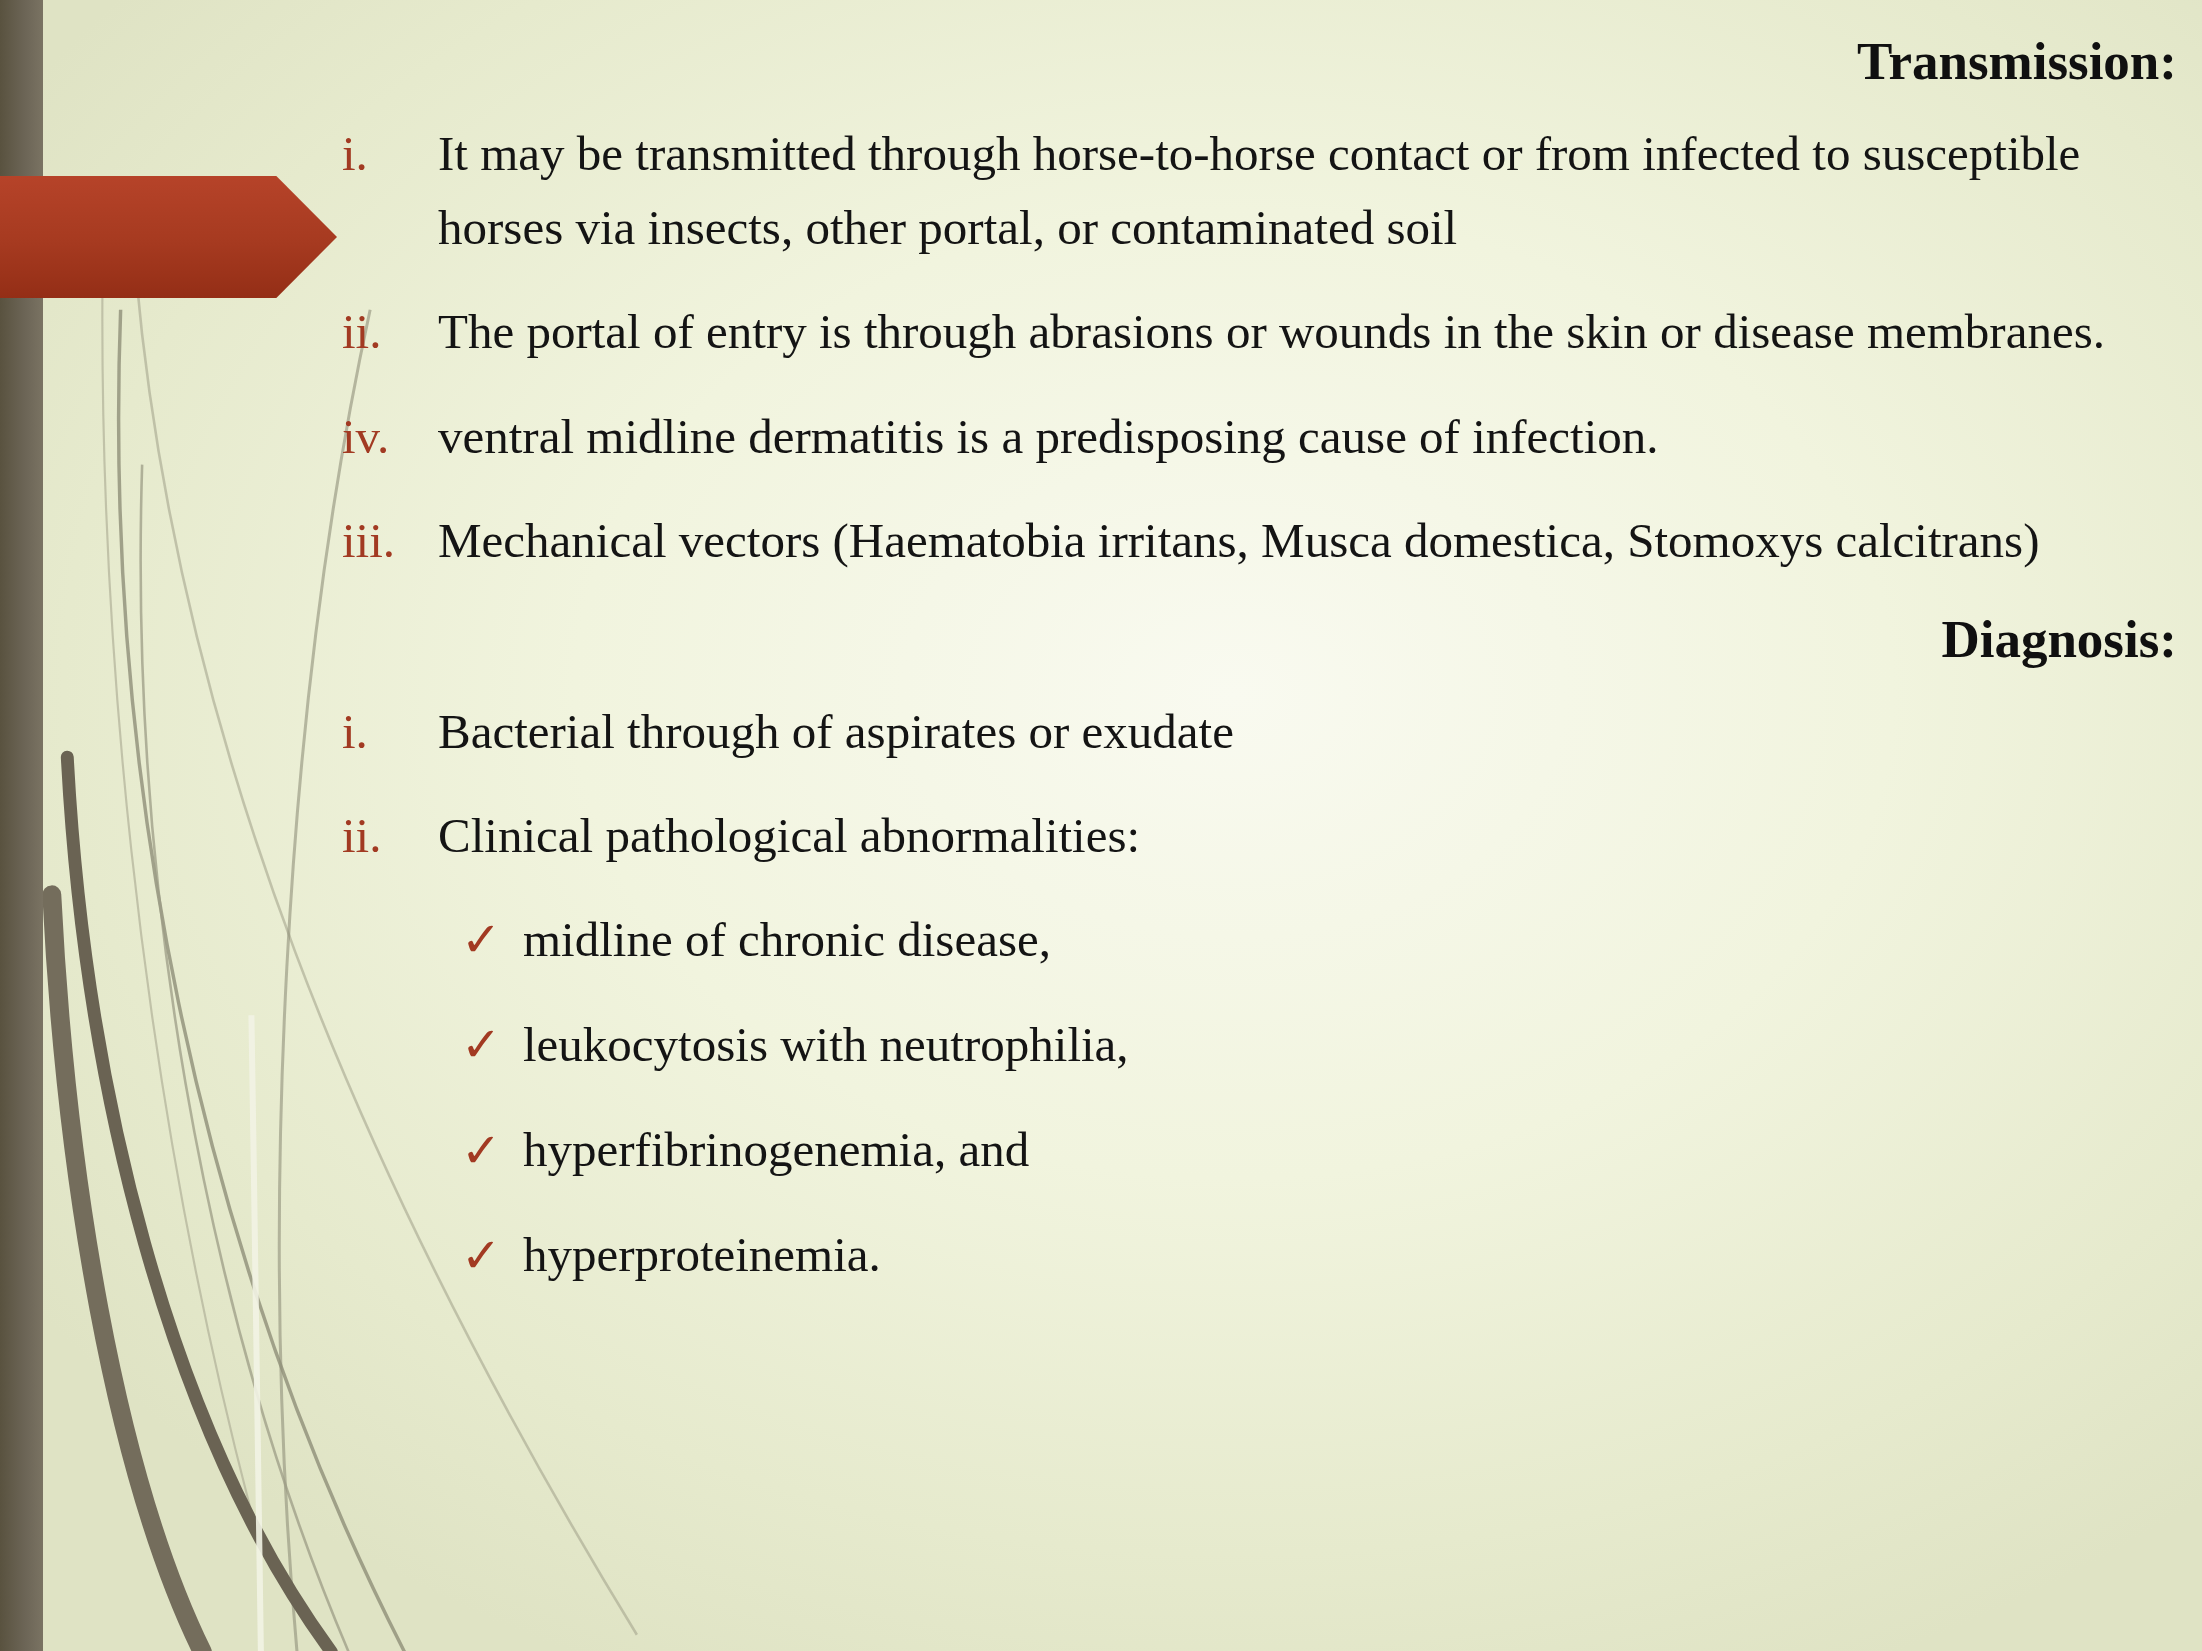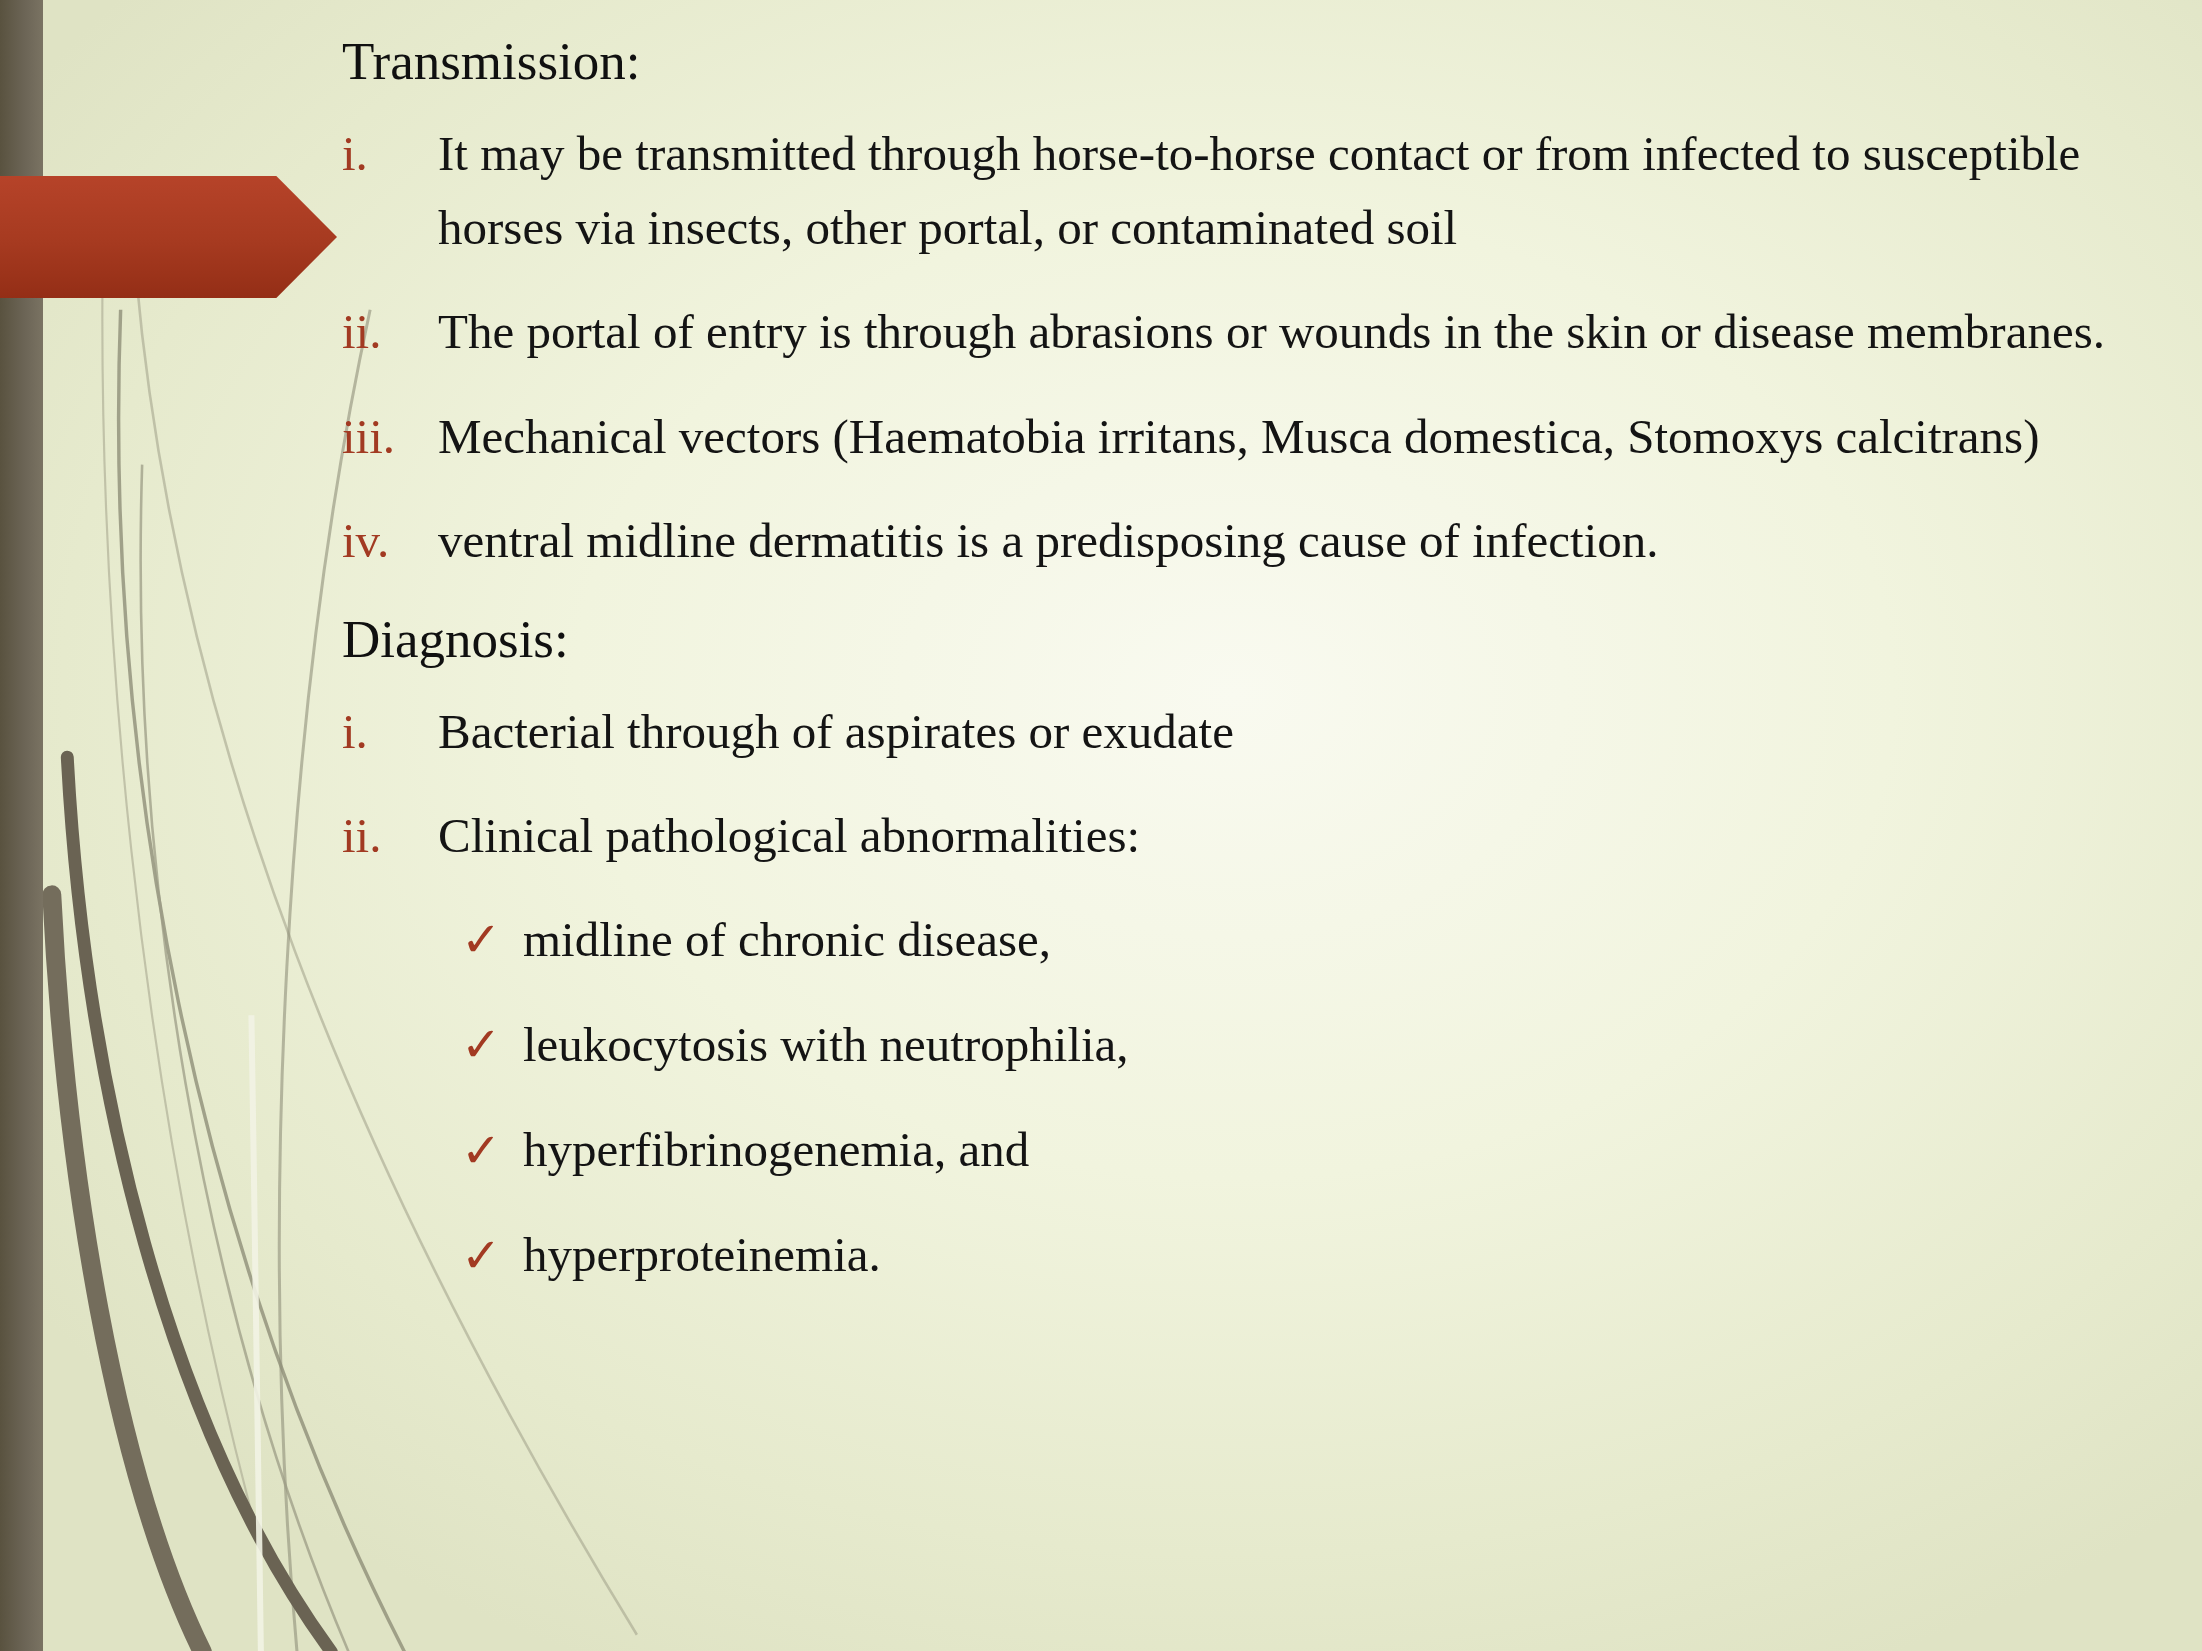--- a/index.html
+++ b/index.html
@@ -42,23 +42,24 @@
     filter: drop-shadow(5.2px 7.7px 7.7px rgba(70, 65, 40, 0.45));
   }
   .content {
     position: absolute;
     left: 342px;
     top: 31px;
     right: 26px;
   }
   .heading {
     font-size: 53px;
-    font-weight: normal;
+    font-weight: bold;
     color: #101010;
     margin: 0 0 26px 0;
+    text-align: right;
   }
   .heading.second { margin-top: 20px; }
   .roman-row {
     display: flex;
     align-items: flex-start;
     font-size: 49px;
     line-height: 1.5;
     margin-bottom: 31px;
   }
   .marker {
@@ -109,26 +110,26 @@
     <div>
       <div class="roman-row">
         <span class="marker">i.</span>
         <span class="txt">It may be transmitted through horse-to-horse contact or from infected to susceptible horses via insects, other portal, or contaminated soil</span>
       </div>
       <div class="roman-row">
         <span class="marker">ii.</span>
         <span class="txt">The portal of entry is through abrasions or wounds in the skin or disease membranes.</span>
       </div>
       <div class="roman-row">
+        <span class="marker">iv.</span>
+        <span class="txt">ventral midline dermatitis is a predisposing cause of infection.</span>
+      </div>
+      <div class="roman-row">
         <span class="marker">iii.</span>
         <span class="txt">Mechanical vectors (Haematobia irritans, Musca domestica, Stomoxys calcitrans)</span>
-      </div>
-      <div class="roman-row">
-        <span class="marker">iv.</span>
-        <span class="txt">ventral midline dermatitis is a predisposing cause of infection.</span>
       </div>
     </div>
 
     <h2 class="heading second">Diagnosis:</h2>
 
     <div>
       <div class="roman-row">
         <span class="marker">i.</span>
         <span class="txt">Bacterial through of aspirates or exudate</span>
       </div>

